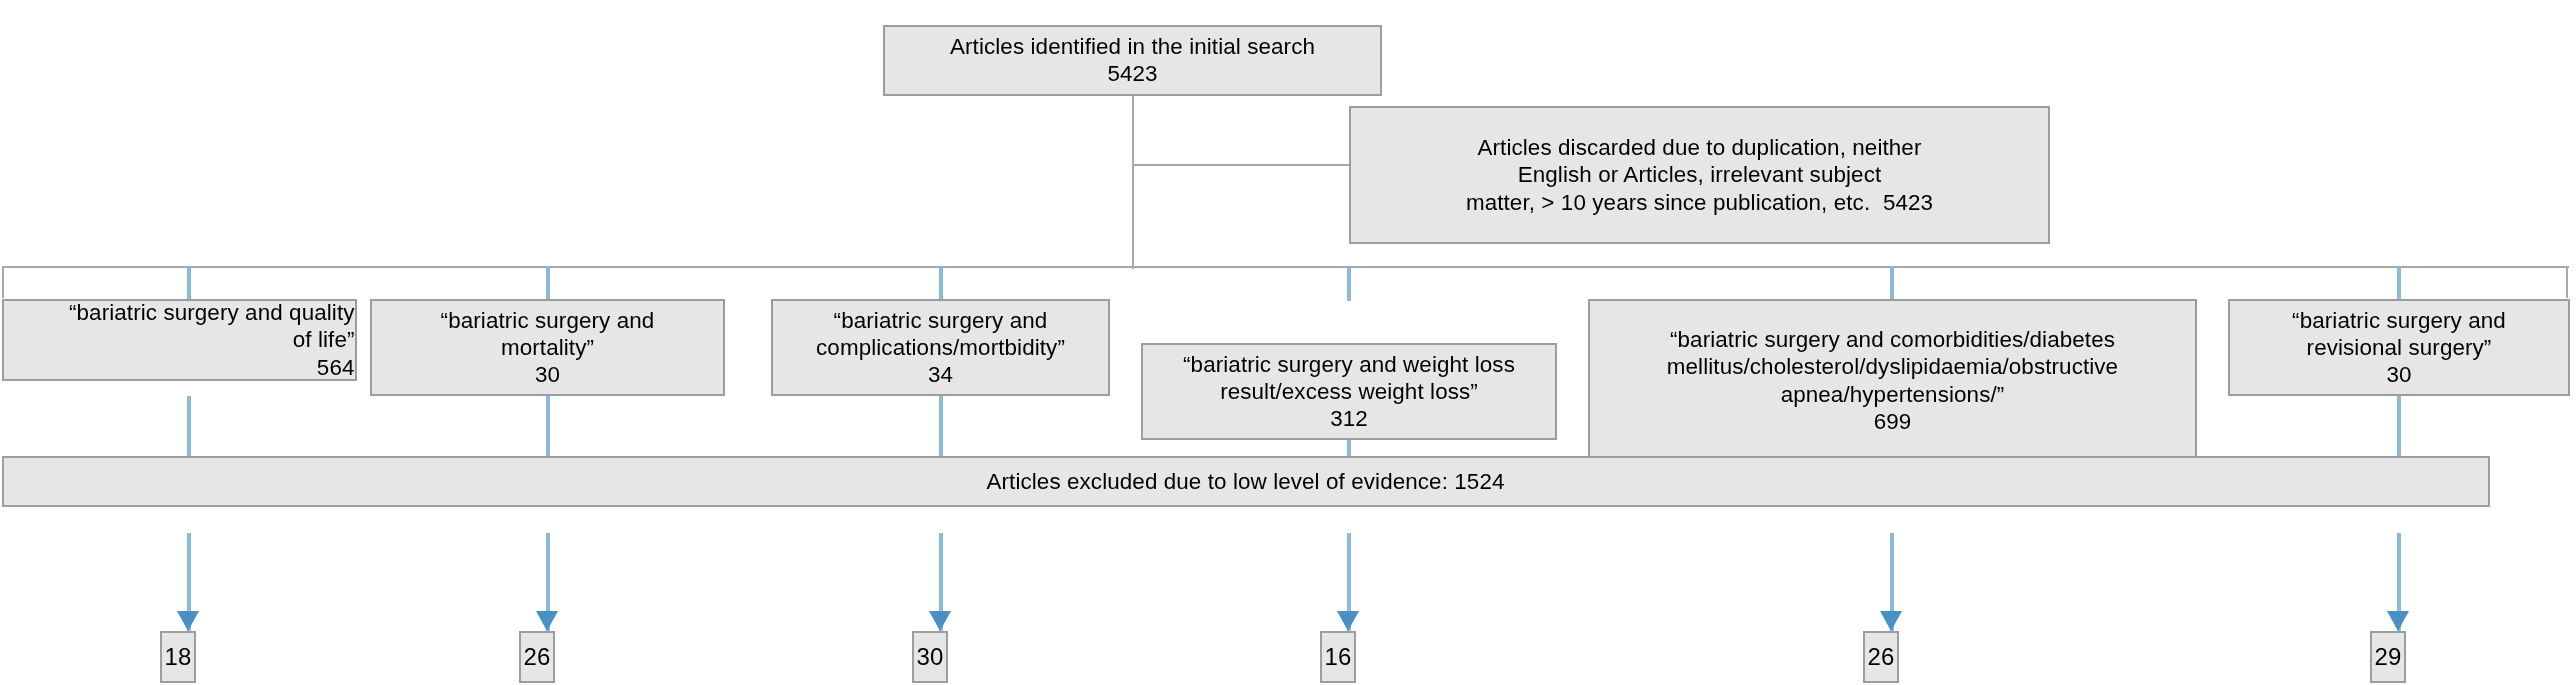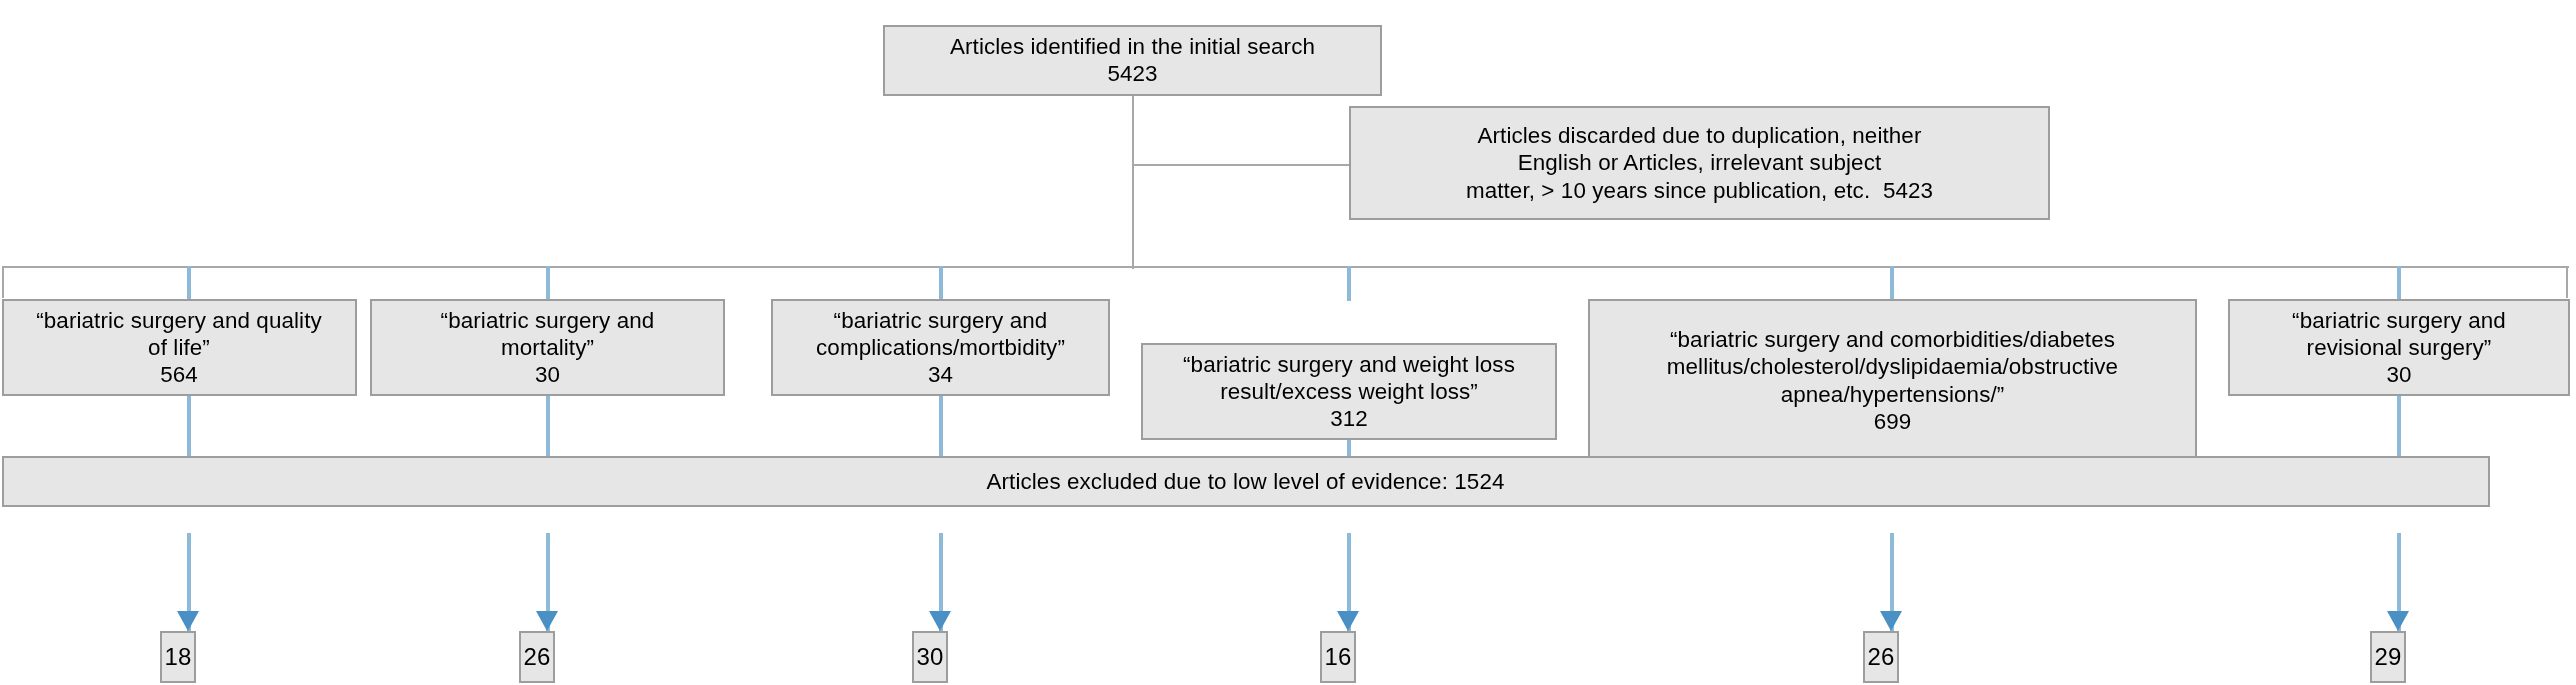--- a/index.html
+++ b/index.html
@@ -35,23 +35,23 @@
     line-height: 1.22;
     font-size: 22.4px;
     letter-spacing: 0.1px;
     z-index: 5;
   }
   .box .line { display: block; white-space: pre; }
   .box .count { display: block; }
 
   
   #box-identified { left: 883px; top: 4.6px;  width: 499px;  height: 71px; margin-top: 20px; }
-  #box-discarded  { left: 1349px; top: 106px; width: 701px; height: 114px; }
-
-  #q1 { left: 1.5px;    top: 299px; width: 355px; height: 97px; }
+  #box-discarded  { left: 1349px; top: 106px; width: 701px; height: 138px; }
+
+  #q1 { left: 1.5px;    top: 299px; width: 355px; height: 82px; align-items: flex-end; }
   #q2 { left: 370px;  top: 299px; width: 355px; height: 97px; }
   #q3 { left: 771px; top: 299px; width: 339px; height: 97px; }
   #q4 { left: 1141px; top: 299px; width: 416px; height: 97px; margin-top: 44px; }
   #q5 { left: 1588px; top: 299px; width: 609px; height: 163px; }
   #q6 { left: 2228px; top: 299px; width: 342px; height: 97px; }
 
   #box-excluded {
     left: 1.5px; top: 456px; width: 2488px; height: 51px;
     font-size: 22.4px;
   }

